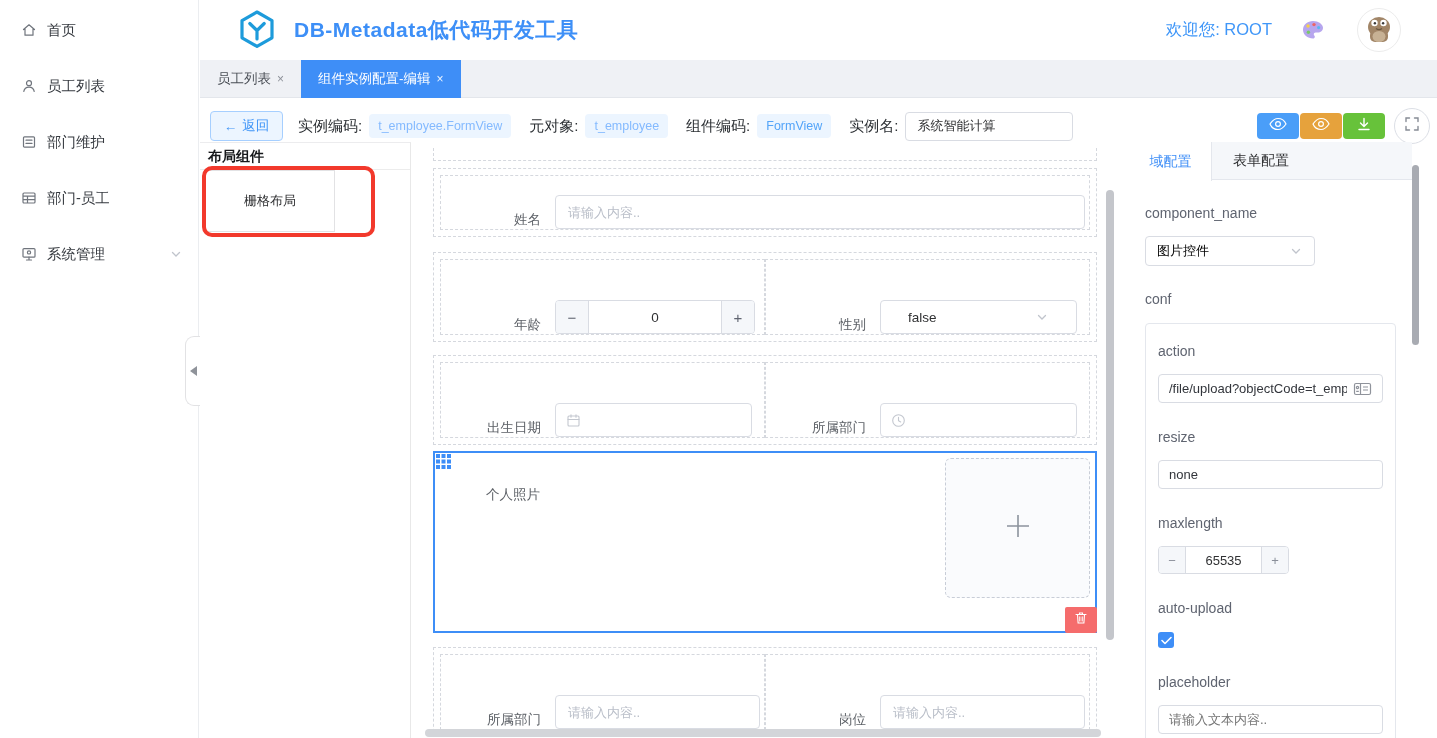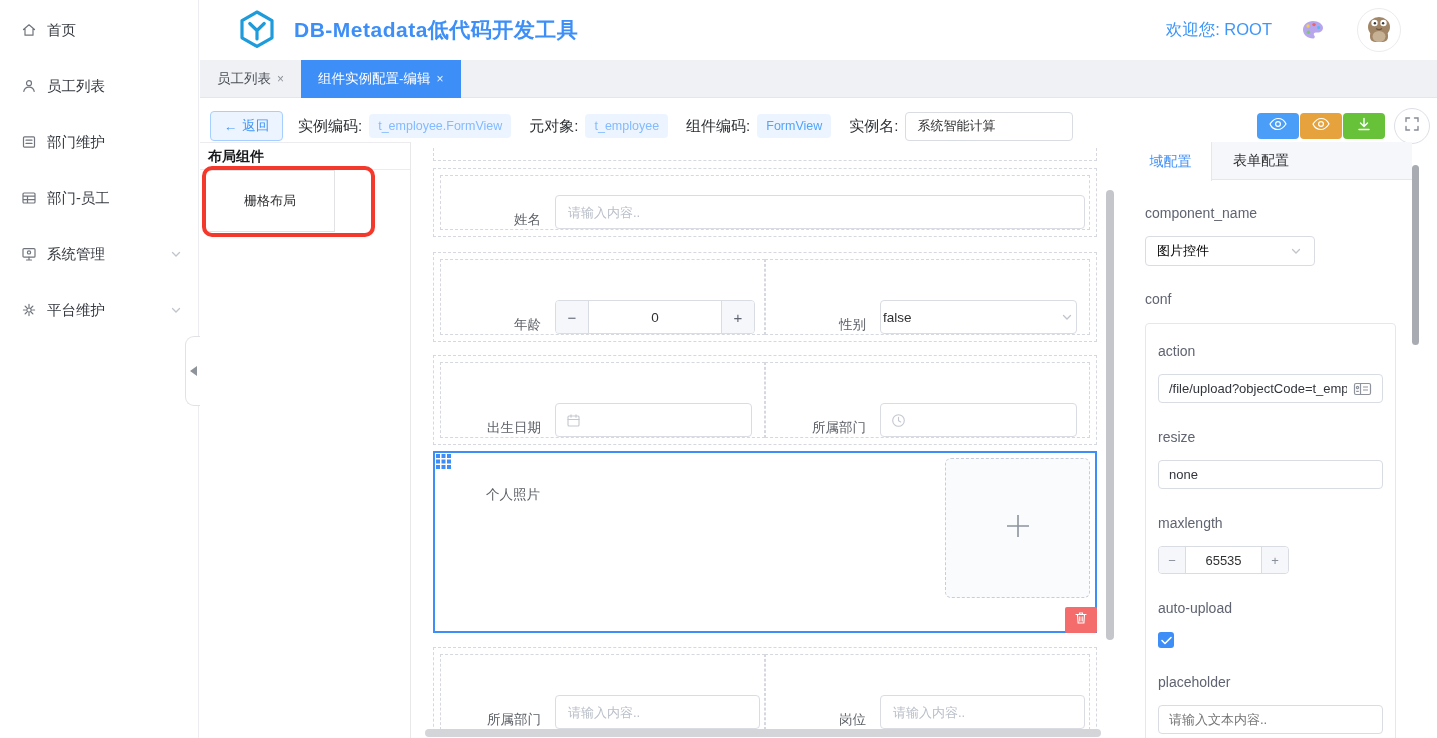--- a/index.html
+++ b/index.html
@@ -92,21 +92,21 @@
   .c-input::placeholder, .inst-input::placeholder, .i-input::placeholder { color:#b9bec8; }
   .num-stepper { width:200px; height:34px; border:1px solid #d9dce3; border-radius:4px;
     display:flex; overflow:hidden; background:#fff; }
   .ns-btn { width:33px; display:flex; align-items:center; justify-content:center;
     background:#f5f7fa; color:#5f6470; font-size:15px; cursor:pointer; }
   .ns-btn.minus { border-right:1px solid #d9dce3; }
   .ns-btn.plus { border-left:1px solid #d9dce3; }
   .ns-val { flex:1; display:flex; align-items:center; justify-content:center;
     font-size:13.5px; color:#303133; }
   .c-select { flex:1; min-width:0; height:34px; border:1px solid #d9dce3; border-radius:4px;
-    display:flex; align-items:center; padding:0 2px; margin-right:12px; cursor:pointer; background:#fff; }
+    display:flex; align-items:center; padding:0 27px; margin-right:12px; cursor:pointer; background:#fff; }
   .c-select .sel-val { font-size:13.5px; color:#303133; }
   .c-select .sel-chev { margin-left:auto; display:flex; }
   .dt-input { flex:1; min-width:0; height:34px; border:1px solid #d9dce3; border-radius:4px;
     display:flex; align-items:center; padding:0 10px; margin-right:12px; background:#fff; cursor:text; }
   .dt-input .dt-icon { display:flex; }
 
   
   .selected-row { position:relative; border:2px solid #3e8ef7; height:182px;
     padding:5px; display:flex; align-items:flex-start; }
   .drag-handle { position:absolute; left:0; top:0; width:17px; height:17px;
@@ -209,34 +209,20 @@
           <path d="M8 11.2V14M5.5 14h5"></path>
         </svg>
     </span>
     <span>系统管理</span>
     <span class="chev">
       <svg width="12" height="12" viewBox="0 0 12 12" fill="none" stroke="#c0c4cc" stroke-width="1.3" stroke-linecap="round">
           <path d="M2.5 4.5 6 8l3.5-3.5"></path>
         </svg>
     </span>
   </div>
-  <div class="side-item">
-    <span class="s-icon">
-      <svg width="16" height="16" viewBox="0 0 16 16" fill="none" stroke="#70757d" stroke-width="1.2" stroke-linecap="round">
-          <circle cx="8" cy="8" r="2.2"></circle>
-          <path d="M8 2.4v2M8 11.6v2M2.4 8h2M11.6 8h2M4.1 4.1l1.4 1.4M10.5 10.5l1.4 1.4M11.9 4.1l-1.4 1.4M5.5 10.5 4.1 11.9"></path>
-        </svg>
-    </span>
-    <span>平台维护</span>
-    <span class="chev">
-      <svg width="12" height="12" viewBox="0 0 12 12" fill="none" stroke="#c0c4cc" stroke-width="1.3" stroke-linecap="round">
-          <path d="M2.5 4.5 6 8l3.5-3.5"></path>
-        </svg>
-    </span>
-  </div>
 </div>
 
 <div class="collapse-tab">
   <span class="collapse-tri"></span>
 </div>
 
 <div class="header">
   <span class="logo">
     <svg width="40" height="42" viewBox="0 0 40 42" fill="none" stroke="#1d9bdb" stroke-width="3.2" stroke-linejoin="round" stroke-linecap="round">
         <path d="M20 3 35 11.6v17.2L20 37.4 5 28.8V11.6Z"></path>

